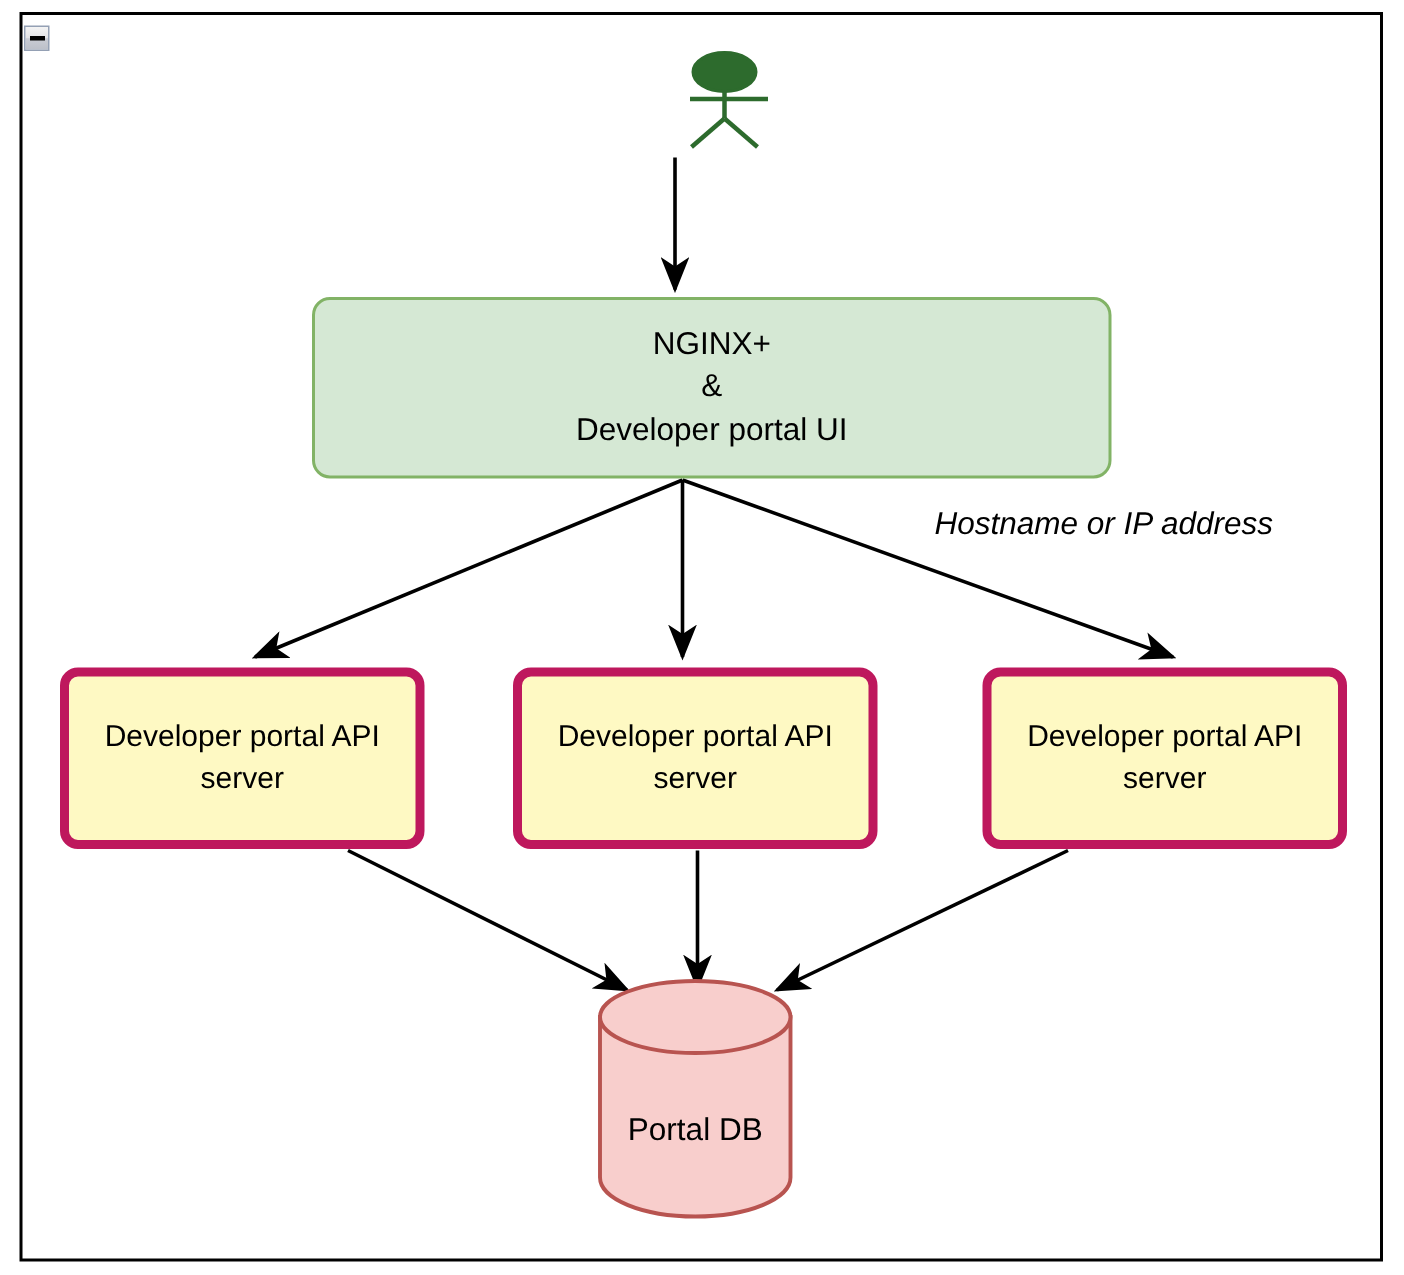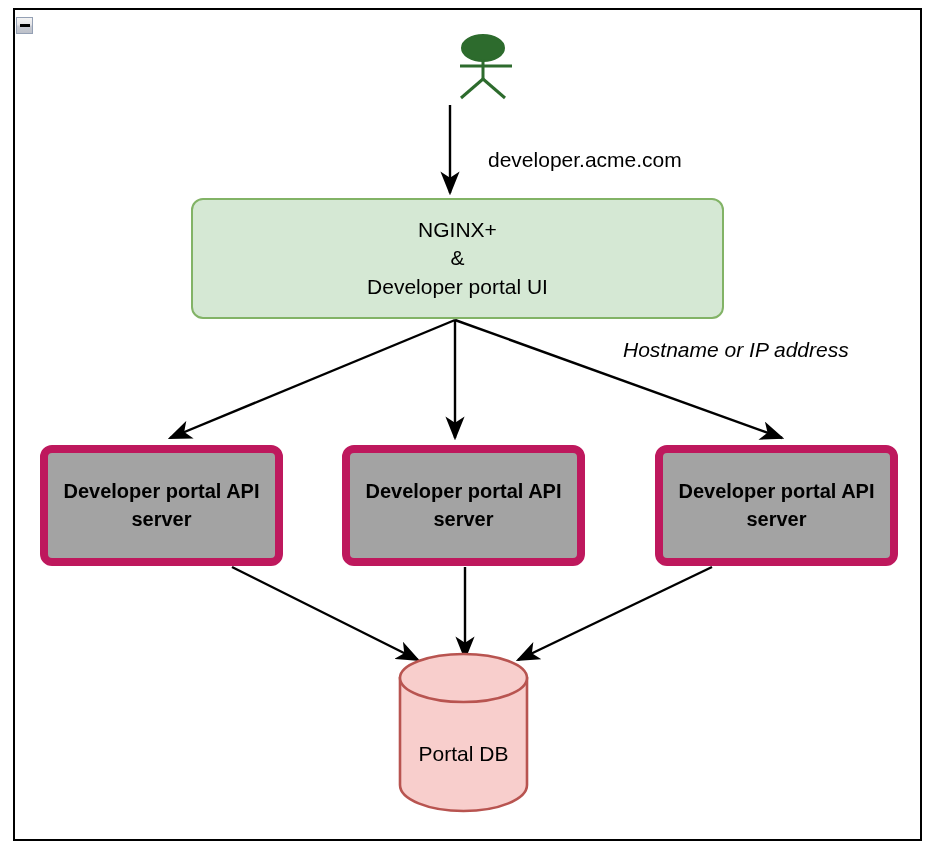--- a/index.html
+++ b/index.html
@@ -67,36 +67,35 @@
     justify-content: center;
     text-align: center;
     color: #000000;
     line-height: 1.36;
   }
   .node-box .node-label {
     display: block;
     white-space: pre-line;
   }
   #node-nginx {
-    left: 191px;
+    left: 208px;
     top: 198px;
     width: 533px;
     height: 121px;
     background: #d5e8d4;
     border: 2px solid #82b366;
     font-size: 21px;
   }
   .api-node {
     top: 445px;
     width: 243px;
     height: 121px;
-    background: #a3a3a3;
-    border: 8px solid #be185d;
+    background: #fef9c3;
+    border: 6px solid #be185d;
     font-size: 20px;
-    font-weight: bold;
   }
   #node-api-1 { left: 40px; }
   #node-api-2 { left: 342px; }
   #node-api-3 { left: 655px; }
   
   .edge-label {
     position: absolute;
     color: #000000;
     font-size: 21px;
     white-space: nowrap;
@@ -170,16 +169,15 @@
     <span class="node-label">Developer portal API
 server</span>
   </div>
   <div class="node-box api-node" id="node-api-3">
     <span class="node-label">Developer portal API
 server</span>
   </div>
 
   <div id="db-label">Portal DB</div>
 
-  <div class="edge-label" id="label-developer-acme">developer.acme.com</div>
   <div class="edge-label" id="label-hostname-ip">Hostname or IP address</div>
 
 </div>
 
 </body></html>

